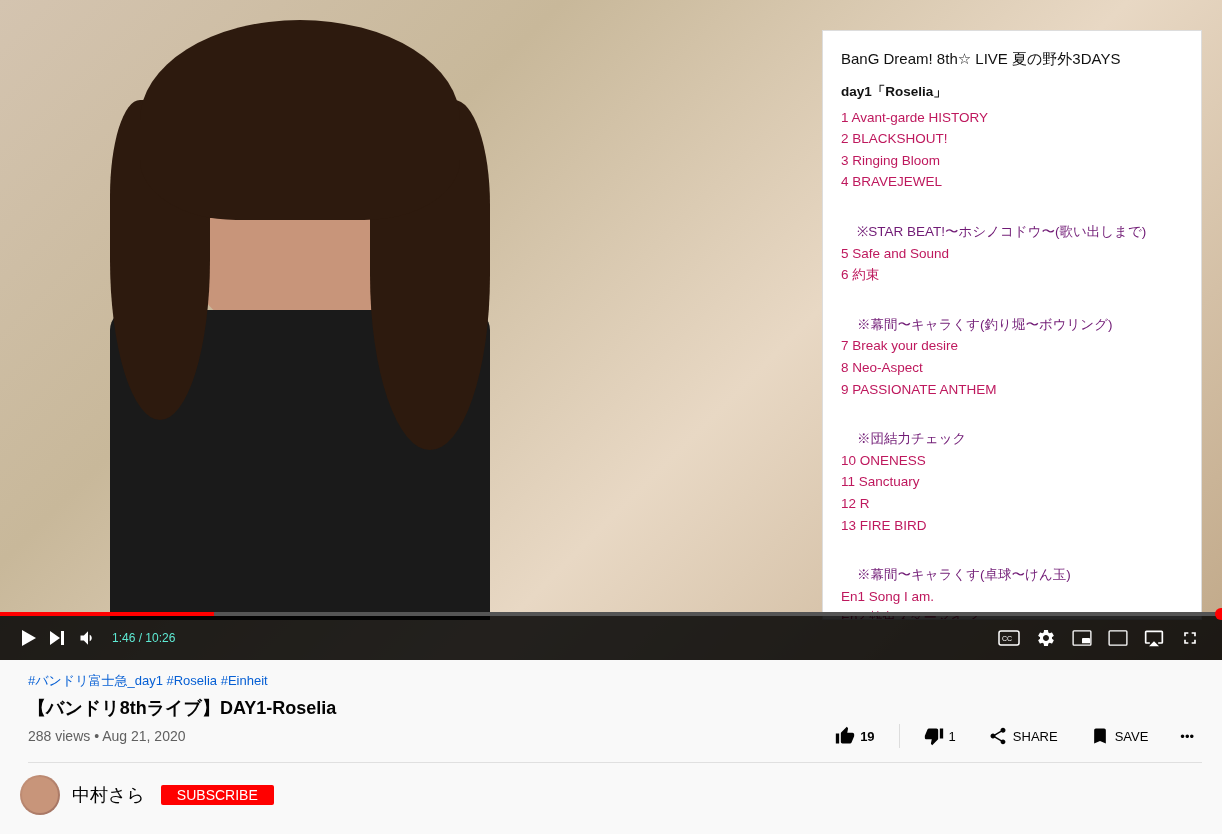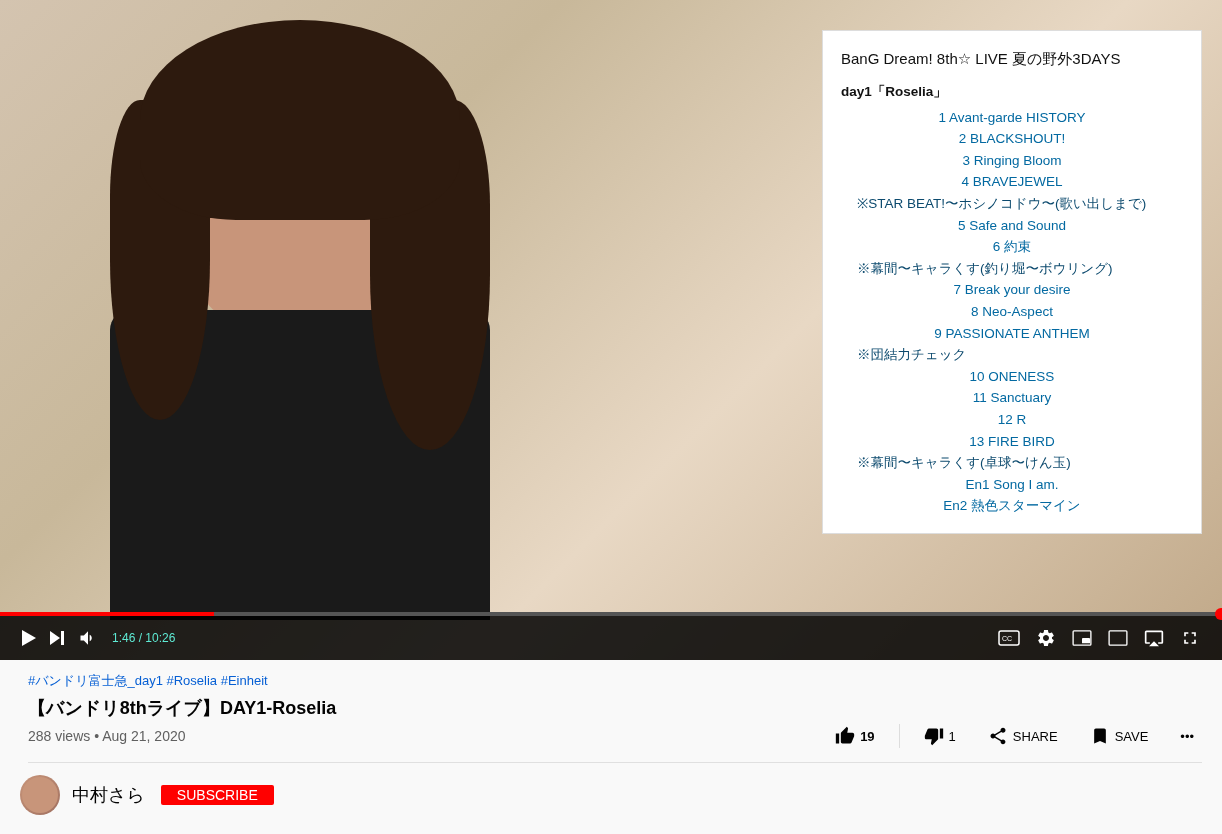--- a/index.html
+++ b/index.html
@@ -128,28 +128,28 @@
       color: #111;
     }
 
     .setlist-day {
       font-weight: bold;
       margin-bottom: 4px;
     }
 
     .setlist-item {
       display: block;
-      color: #0369a1;
-      text-align: center;
+      color: #be185d;
     }
 
     .setlist-note {
       display: block;
-      color: #0c4a6e;
+      color: #701a75;
       padding-left: 16px;
+      margin-top: 28px;
     }
 
     
     .video-controls {
       position: absolute;
       bottom: 0;
       left: 0;
       right: 0;
       background: rgba(0,0,0,0.85);
       height: 48px;

